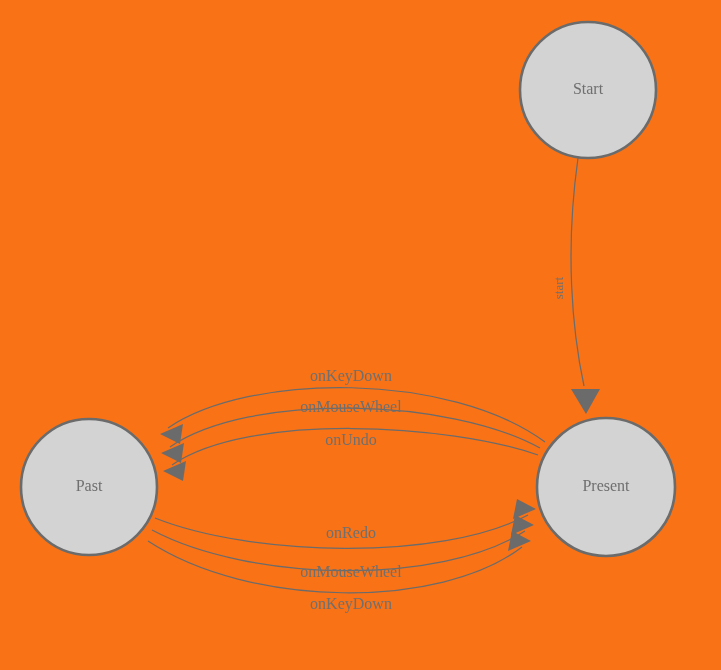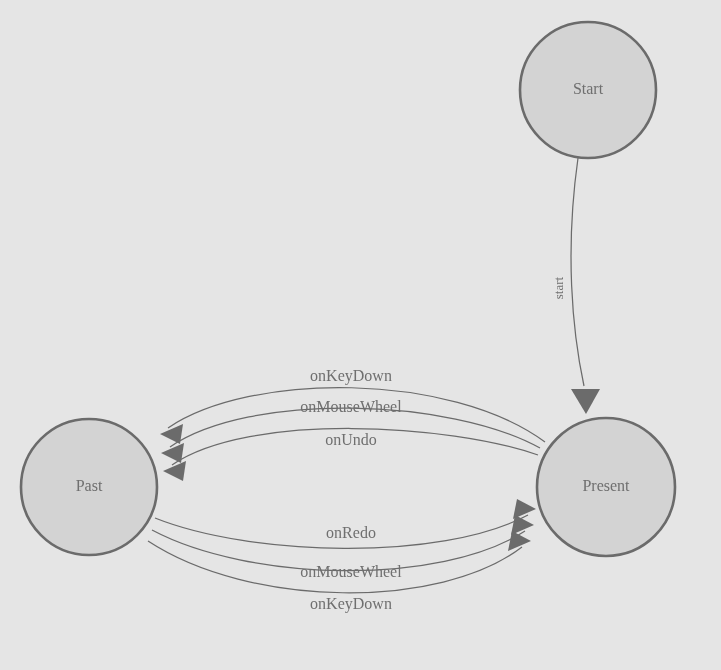--- a/index.html
+++ b/index.html
@@ -1,18 +1,18 @@
 <!DOCTYPE html>
 <html><head>
 <meta charset="utf-8">
 <style>
   html,body{margin:0;padding:0;background:#ffffff;}
   body{width:721px;height:670px;overflow:hidden;
        font-family:"Liberation Serif","DejaVu Serif",serif;}
-  #stage{position:relative;width:721px;height:670px;background:#e5e5e5;}
+  #stage{position:relative;width:721px;height:670px;background:#f97316;}
   svg{position:absolute;left:0;top:0;}
   .node-circle{fill:#d3d3d3;stroke:#6b6b6b;stroke-width:2.6;}
   .node-label{fill:#6f6f6f;font-size:16px;font-family:"Liberation Serif","DejaVu Serif",serif;
               text-anchor:middle;dominant-baseline:middle;}
   .edge-path{fill:none;stroke:#6b6b6b;stroke-width:1.25;}
   .arrow-head{fill:#6b6b6b;stroke:none;}
   .edge-label{fill:#6f6f6f;font-size:16px;font-family:"Liberation Serif","DejaVu Serif",serif;
               text-anchor:middle;dominant-baseline:middle;}
   .edge-label-rot{fill:#6f6f6f;font-size:13px;
                   font-family:"Liberation Serif","DejaVu Serif",serif;

